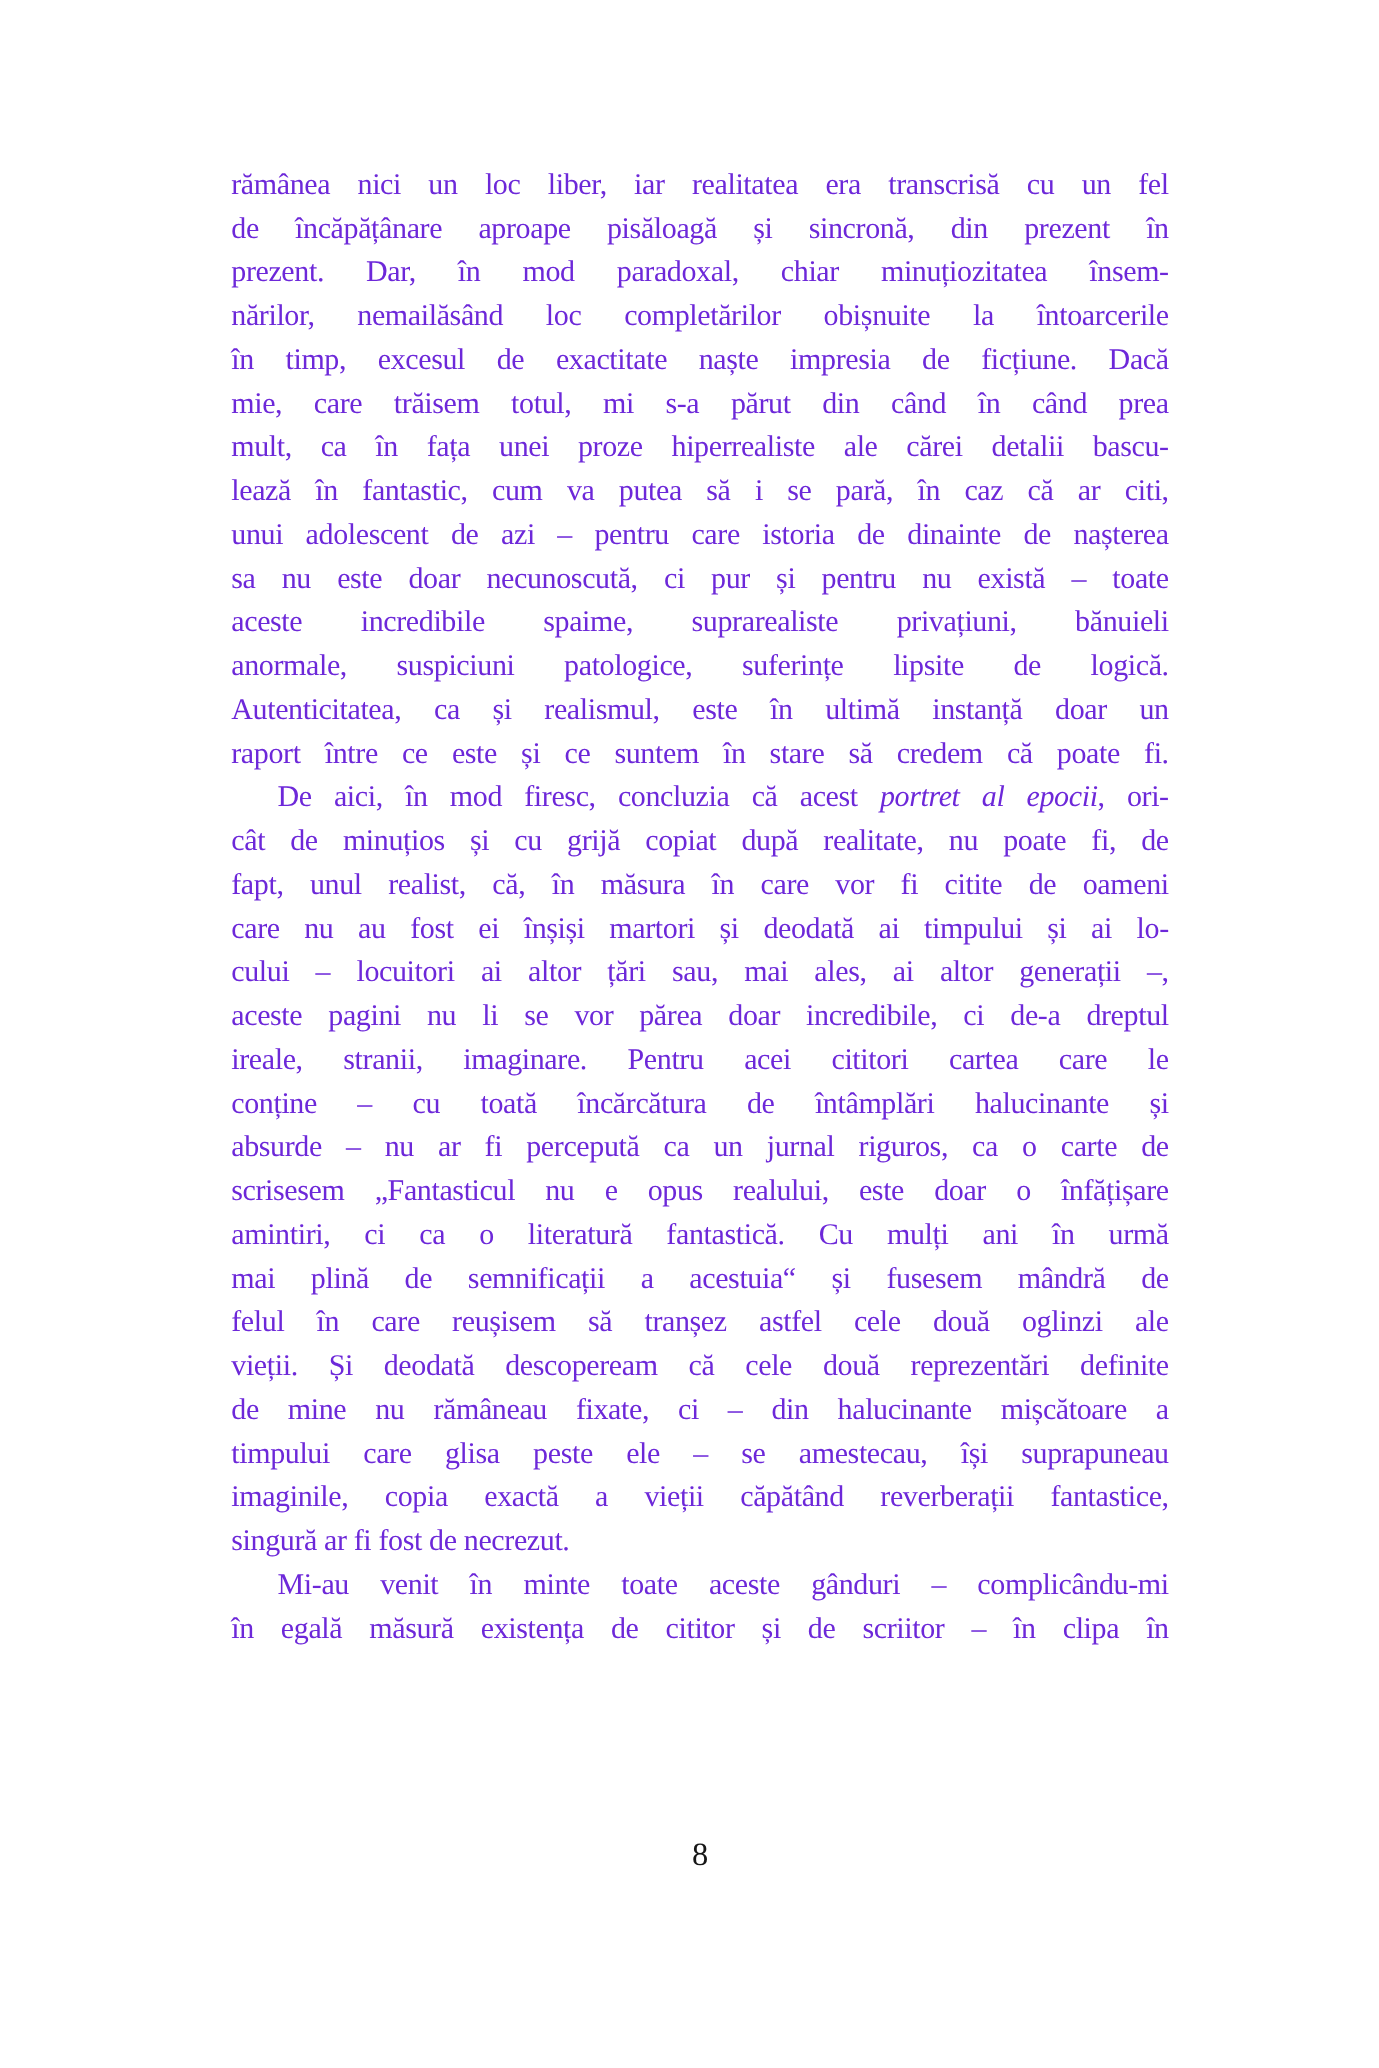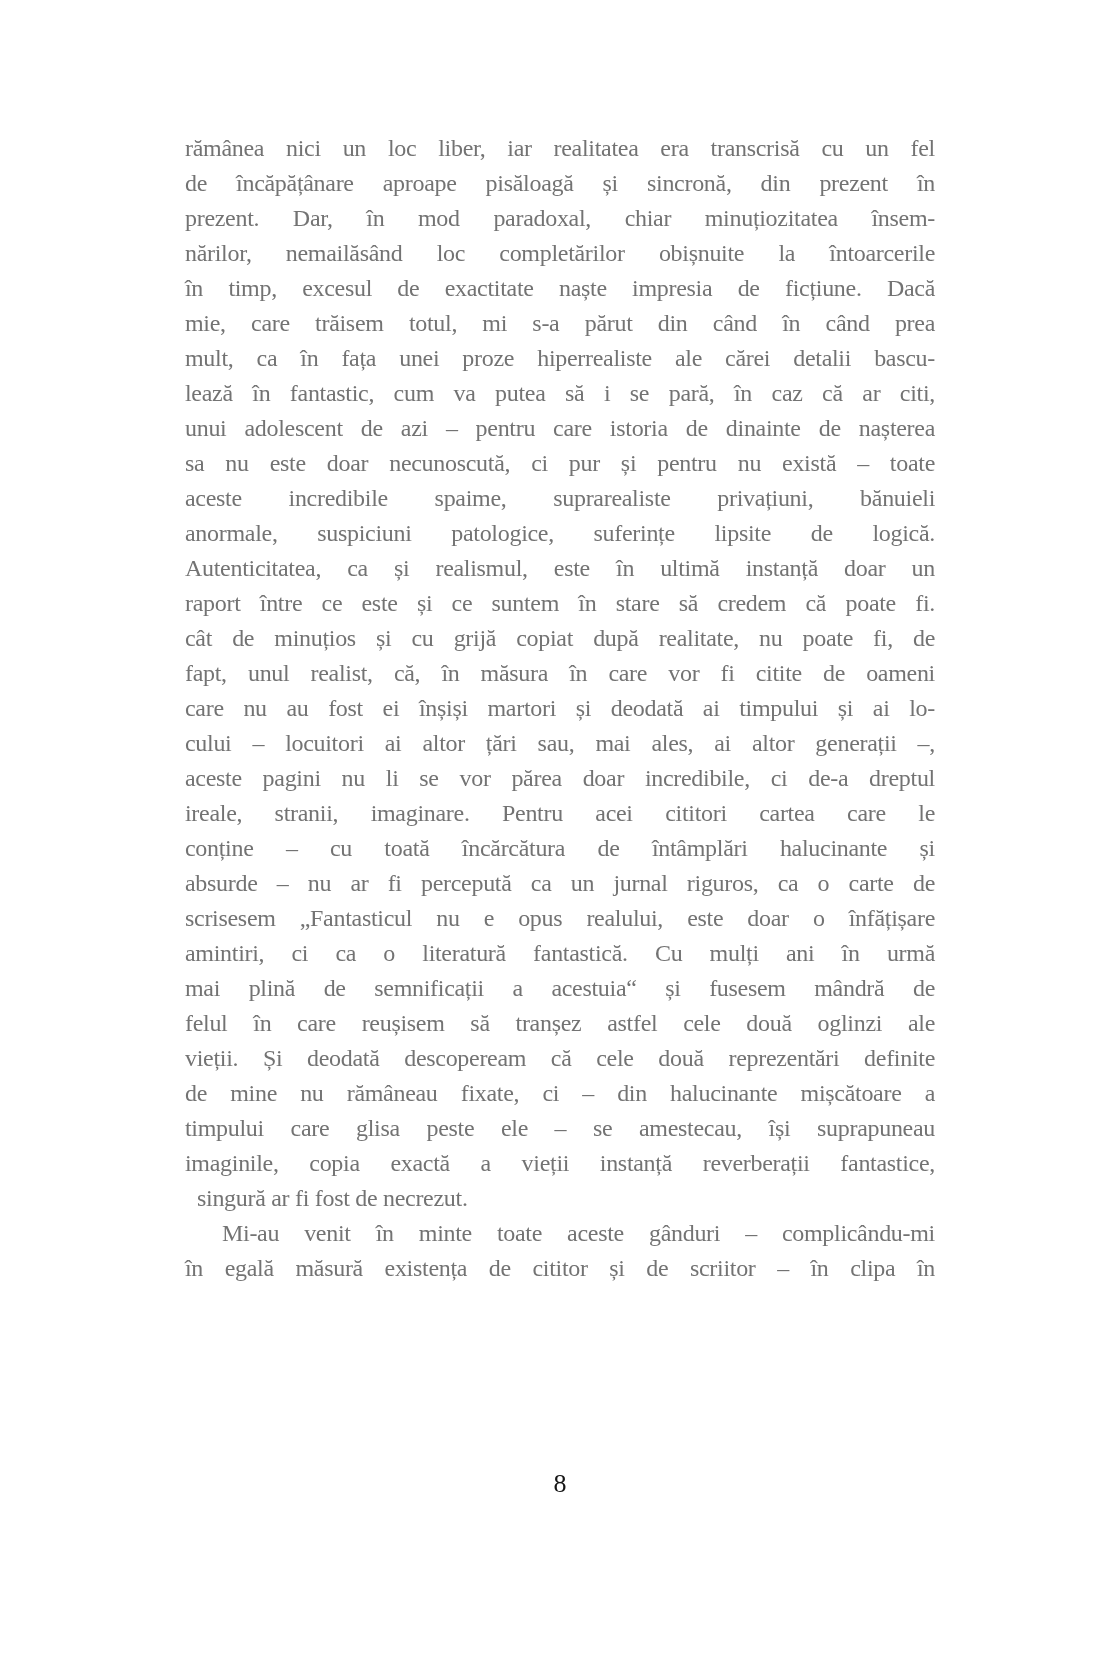--- a/index.html
+++ b/index.html
@@ -12,39 +12,38 @@
     width: 1103px;
     height: 1654px;
     background: #ffffff;
     overflow: hidden;
   }
   .text-block {
     position: absolute;
     left: 185px;
     top: 131px;
     width: 750px;
-    color: #737373;
+    color: #6d28d9;
     font-family: "Liberation Serif", "DejaVu Serif", serif;
     font-size: 24px;
     letter-spacing: -0.3px;
   }
   .line {
     height: 35px;
     line-height: 35px;
     text-align: justify;
     text-align-last: justify;
     white-space: normal;
   }
   .line.indent {
     text-indent: 37px;
   }
   .line.align-left {
     text-align: left;
     text-align-last: left;
-    margin-left: 12px;
   }
   .line em {
     font-style: italic;
   }
   .page-number {
     position: absolute;
     left: 185px;
     top: 1466px;
     width: 750px;
     height: 35px;
@@ -67,34 +66,35 @@
       <div class="line">în timp, excesul de exactitate naște impresia de ficțiune. Dacă</div>
       <div class="line">mie, care trăisem totul, mi s-a părut din când în când prea</div>
       <div class="line">mult, ca în fața unei proze hiperrealiste ale cărei detalii bascu-</div>
       <div class="line">lează în fantastic, cum va putea să i se pară, în caz că ar citi,</div>
       <div class="line">unui adolescent de azi – pentru care istoria de dinainte de nașterea</div>
       <div class="line">sa nu este doar necunoscută, ci pur și pentru nu există – toate</div>
       <div class="line">aceste incredibile spaime, suprarealiste privațiuni, bănuieli</div>
       <div class="line">anormale, suspiciuni patologice, suferințe lipsite de logică.</div>
       <div class="line">Autenticitatea, ca și realismul, este în ultimă instanță doar un</div>
       <div class="line">raport între ce este și ce suntem în stare să credem că poate fi.</div>
+      <div class="line indent">De aici, în mod firesc, concluzia că acest <em>portret al epocii</em>, ori-</div>
       <div class="line">cât de minuțios și cu grijă copiat după realitate, nu poate fi, de</div>
       <div class="line">fapt, unul realist, că, în măsura în care vor fi citite de oameni</div>
       <div class="line">care nu au fost ei înșiși martori și deodată ai timpului și ai lo-</div>
       <div class="line">cului – locuitori ai altor țări sau, mai ales, ai altor generații –,</div>
       <div class="line">aceste pagini nu li se vor părea doar incredibile, ci de-a dreptul</div>
       <div class="line">ireale, stranii, imaginare. Pentru acei cititori cartea care le</div>
       <div class="line">conține – cu toată încărcătura de întâmplări halucinante și</div>
       <div class="line">absurde – nu ar fi percepută ca un jurnal riguros, ca o carte de</div>
       <div class="line">scrisesem „Fantasticul nu e opus realului, este doar o înfățișare</div>
       <div class="line">amintiri, ci ca o literatură fantastică. Cu mulți ani în urmă</div>
       <div class="line">mai plină de semnificații a acestuia“ și fusesem mândră de</div>
       <div class="line">felul în care reușisem să tranșez astfel cele două oglinzi ale</div>
       <div class="line">vieții. Și deodată descopeream că cele două reprezentări definite</div>
       <div class="line">de mine nu rămâneau fixate, ci – din halucinante mișcătoare a</div>
       <div class="line">timpului care glisa peste ele – se amestecau, își suprapuneau</div>
-      <div class="line">imaginile, copia exactă a vieții instanță reverberații fantastice,</div>
+      <div class="line">imaginile, copia exactă a vieții căpătând reverberații fantastice,</div>
       <div class="line align-left">singură ar fi fost de necrezut.</div>
       <div class="line indent">Mi-au venit în minte toate aceste gânduri – complicându-mi</div>
       <div class="line">în egală măsură existența de cititor și de scriitor – în clipa în</div>
     </div>
   <div class="page-number">8</div>
 </div>
 
 </body></html>

